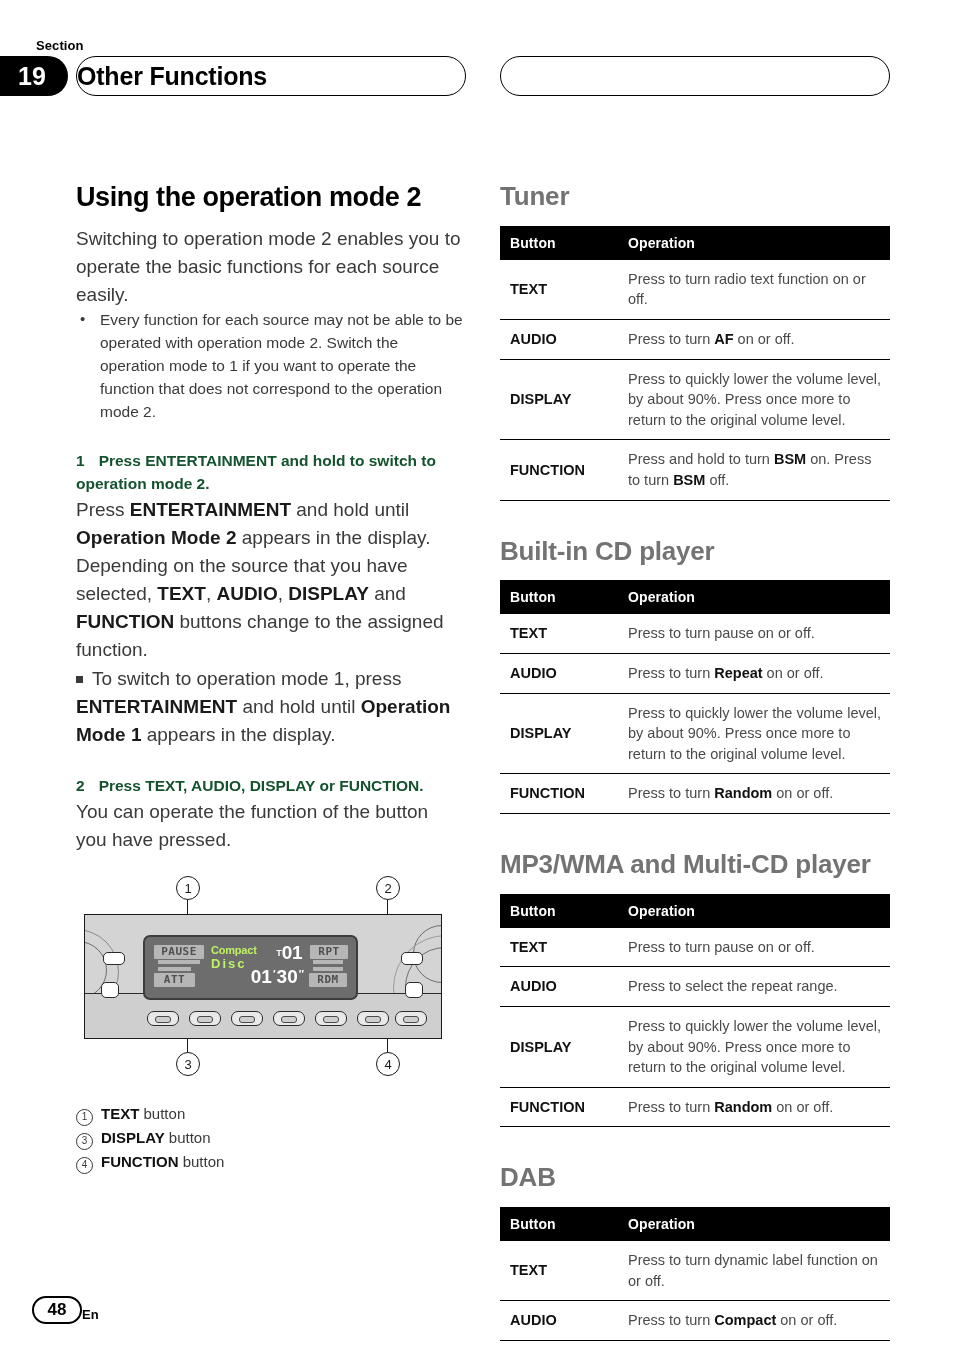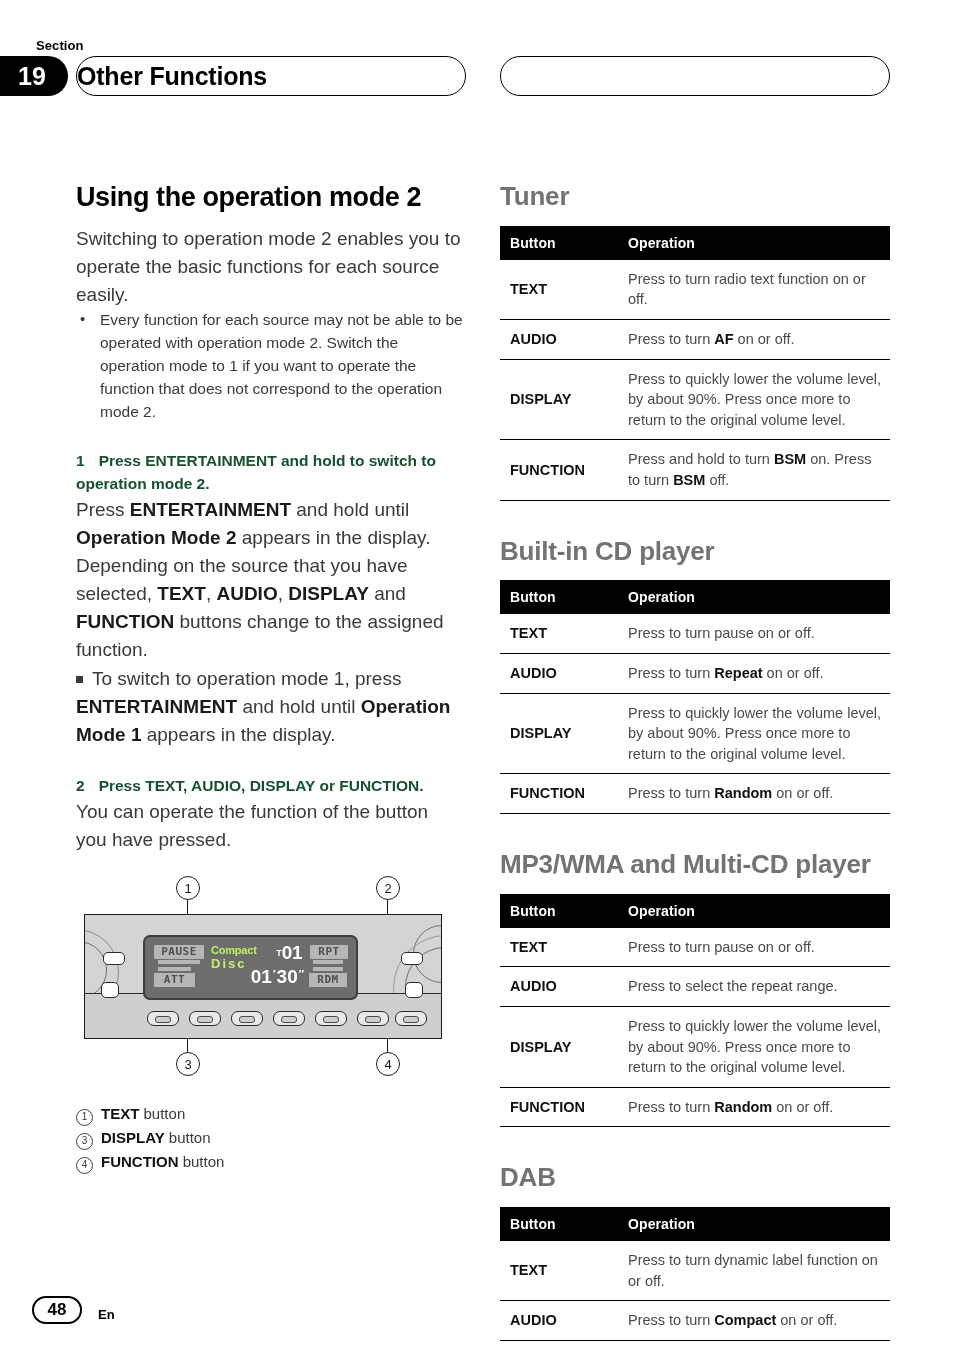--- a/index.html
+++ b/index.html
@@ -376,21 +376,20 @@
   }
   .legend .b { font-weight: bold; color: #111; }
 
   
   .footer {
     position: absolute;
     left: 32px;
     bottom: 28px;
     display: flex;
     align-items: flex-end;
-    gap: 16px;
   }
   .page-pill {
     width: 50px;
     height: 28px;
     border: 2px solid #000;
     border-radius: 14px;
     display: flex;
     align-items: center;
     justify-content: center;
     font-size: 17px;

